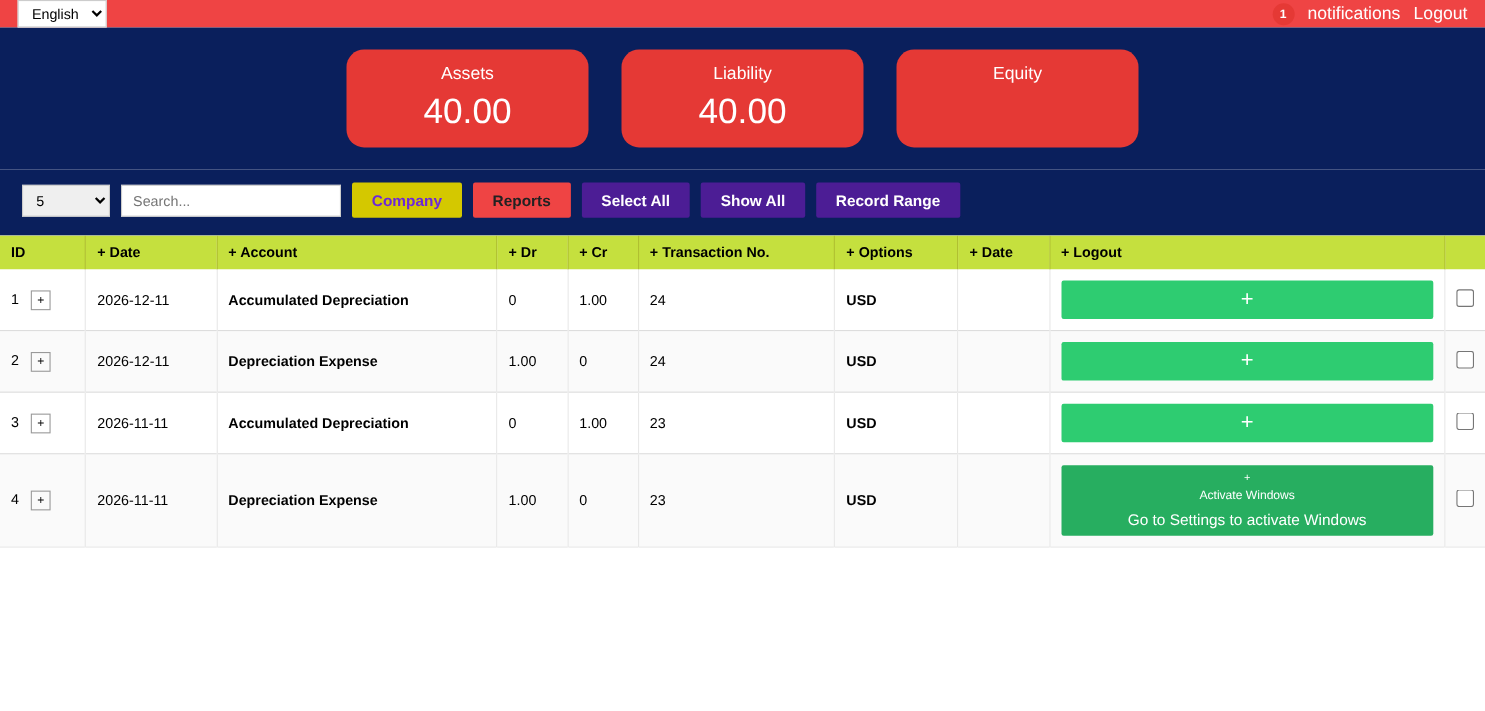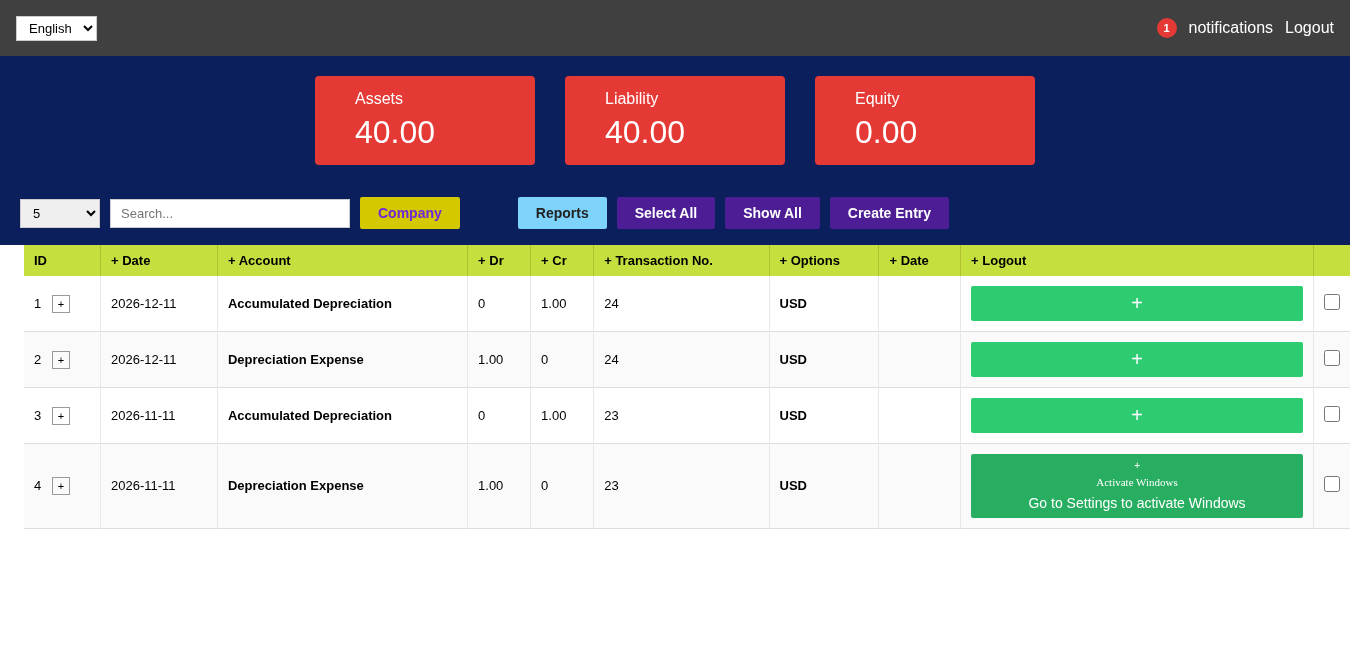--- a/index.html
+++ b/index.html
@@ -1,25 +1,25 @@
 <!DOCTYPE html>
 <html><head>
   <meta charset="utf-8">
   <style>
     * { box-sizing: border-box; margin: 0; padding: 0; }
     body { font-family: Arial, sans-serif; background: #fff; font-size: 13px; }
 
     
     .top-nav {
-      background: #404040;
+      background: #ef4444;
       display: flex;
       align-items: center;
       justify-content: space-between;
       padding: 6px 16px;
-      height: 56px;
+      height: 25px;
     }
     .top-nav-left select {
       padding: 3px 8px;
       font-size: 13px;
       border: 1px solid #ccc;
       background: #fff;
     }
     .top-nav-right {
       display: flex;
       align-items: center;
@@ -48,22 +48,23 @@
     .summary-bar {
       background: #0a1f5c;
       padding: 20px 40px;
       display: flex;
       justify-content: center;
       gap: 30px;
     }
     .summary-card {
       background: #e53935;
       color: #fff;
-      border-radius: 4px;
+      border-radius: 16px;
       padding: 14px 40px;
+      text-align: center;
       min-width: 220px;
     }
     .summary-card .card-label {
       font-size: 16px;
       font-weight: 500;
       margin-bottom: 6px;
     }
     .summary-card .card-value {
       font-size: 32px;
       font-weight: normal;
@@ -80,40 +81,39 @@
     .toolbar select {
       padding: 5px 8px;
       font-size: 13px;
       border: 1px solid #ccc;
       min-width: 80px;
     }
     .toolbar input[type="text"] {
       padding: 6px 10px;
       font-size: 13px;
       border: 1px solid #ccc;
-      width: 240px;
+      width: 200px;
       color: #999;
     }
     .btn {
       padding: 8px 18px;
       font-size: 14px;
       font-weight: bold;
       border: none;
       cursor: pointer;
       border-radius: 2px;
       color: #fff;
     }
     .btn-yellow { background: #d4c800; color: #6d28d9; }
-    .btn-yellow2 { background: #7dd3fc; color: #222; margin-left: 48px; }
+    .btn-yellow2 { background: #ef4444; color: #222; }
     .btn-red { background: #4c1d95; }
 
     
     .table-wrap {
       overflow-x: auto;
-      padding-left: 24px;
     }
     table {
       width: 100%;
       border-collapse: collapse;
       font-size: 13px;
     }
     thead tr {
       background: #c5e03e;
     }
     thead th {
@@ -187,37 +187,36 @@
   <div class="summary-card">
     <div class="card-label">Assets</div>
     <div class="card-value">40.00</div>
   </div>
   <div class="summary-card">
     <div class="card-label">Liability</div>
     <div class="card-value">40.00</div>
   </div>
   <div class="summary-card">
     <div class="card-label">Equity</div>
-    <div class="card-value">0.00</div>
   </div>
 </div>
 
 <div class="toolbar">
   <select>
     <option>5</option>
     <option>10</option>
     <option>25</option>
     <option>50</option>
   </select>
   <input type="text" placeholder="Search..." style="">
   <button class="btn btn-yellow">Company</button>
   <button class="btn btn-yellow2">Reports</button>
   <button class="btn btn-red">Select All</button>
   <button class="btn btn-red">Show All</button>
-  <button class="btn btn-red">Create Entry</button>
+  <button class="btn btn-red">Record Range</button>
 </div>
 
 <div class="table-wrap">
   <table>
     <thead>
       <tr>
         <th>ID</th>
         <th>+ Date</th>
         <th>+ Account</th>
         <th>+ Dr</th>
@@ -269,19 +268,19 @@
         <tr>
     <td style="white-space:nowrap;">4 &nbsp; <button class="expand-btn">+</button></td>
     <td>2026-11-11</td>
     <td class="bold-text">Depreciation Expense</td>
     <td>1.00</td>
     <td>0</td>
     <td>23</td>
     <td class="bold-text">USD</td>
     <td></td>
     <td><button class="action-btn" style="min-width:240px; background:#27ae60; font-size:10px; line-height:1.6; padding:4px 0;">
-      +<br><span style="font-size:11px;font-family:Liberation Serif, serif;">Activate Windows</span><br><span style="font-size:14px;">Go to Settings to activate Windows</span>
+      +<br><span style="font-size:11px;">Activate Windows</span><br><span style="font-size:14px;">Go to Settings to activate Windows</span>
     </button></td>
     <td style="text-align:center;"><input type="checkbox" class="row-checkbox" style=""></td>
   </tr>
       </tbody>
   </table>
 </div>
 
 </body></html>

